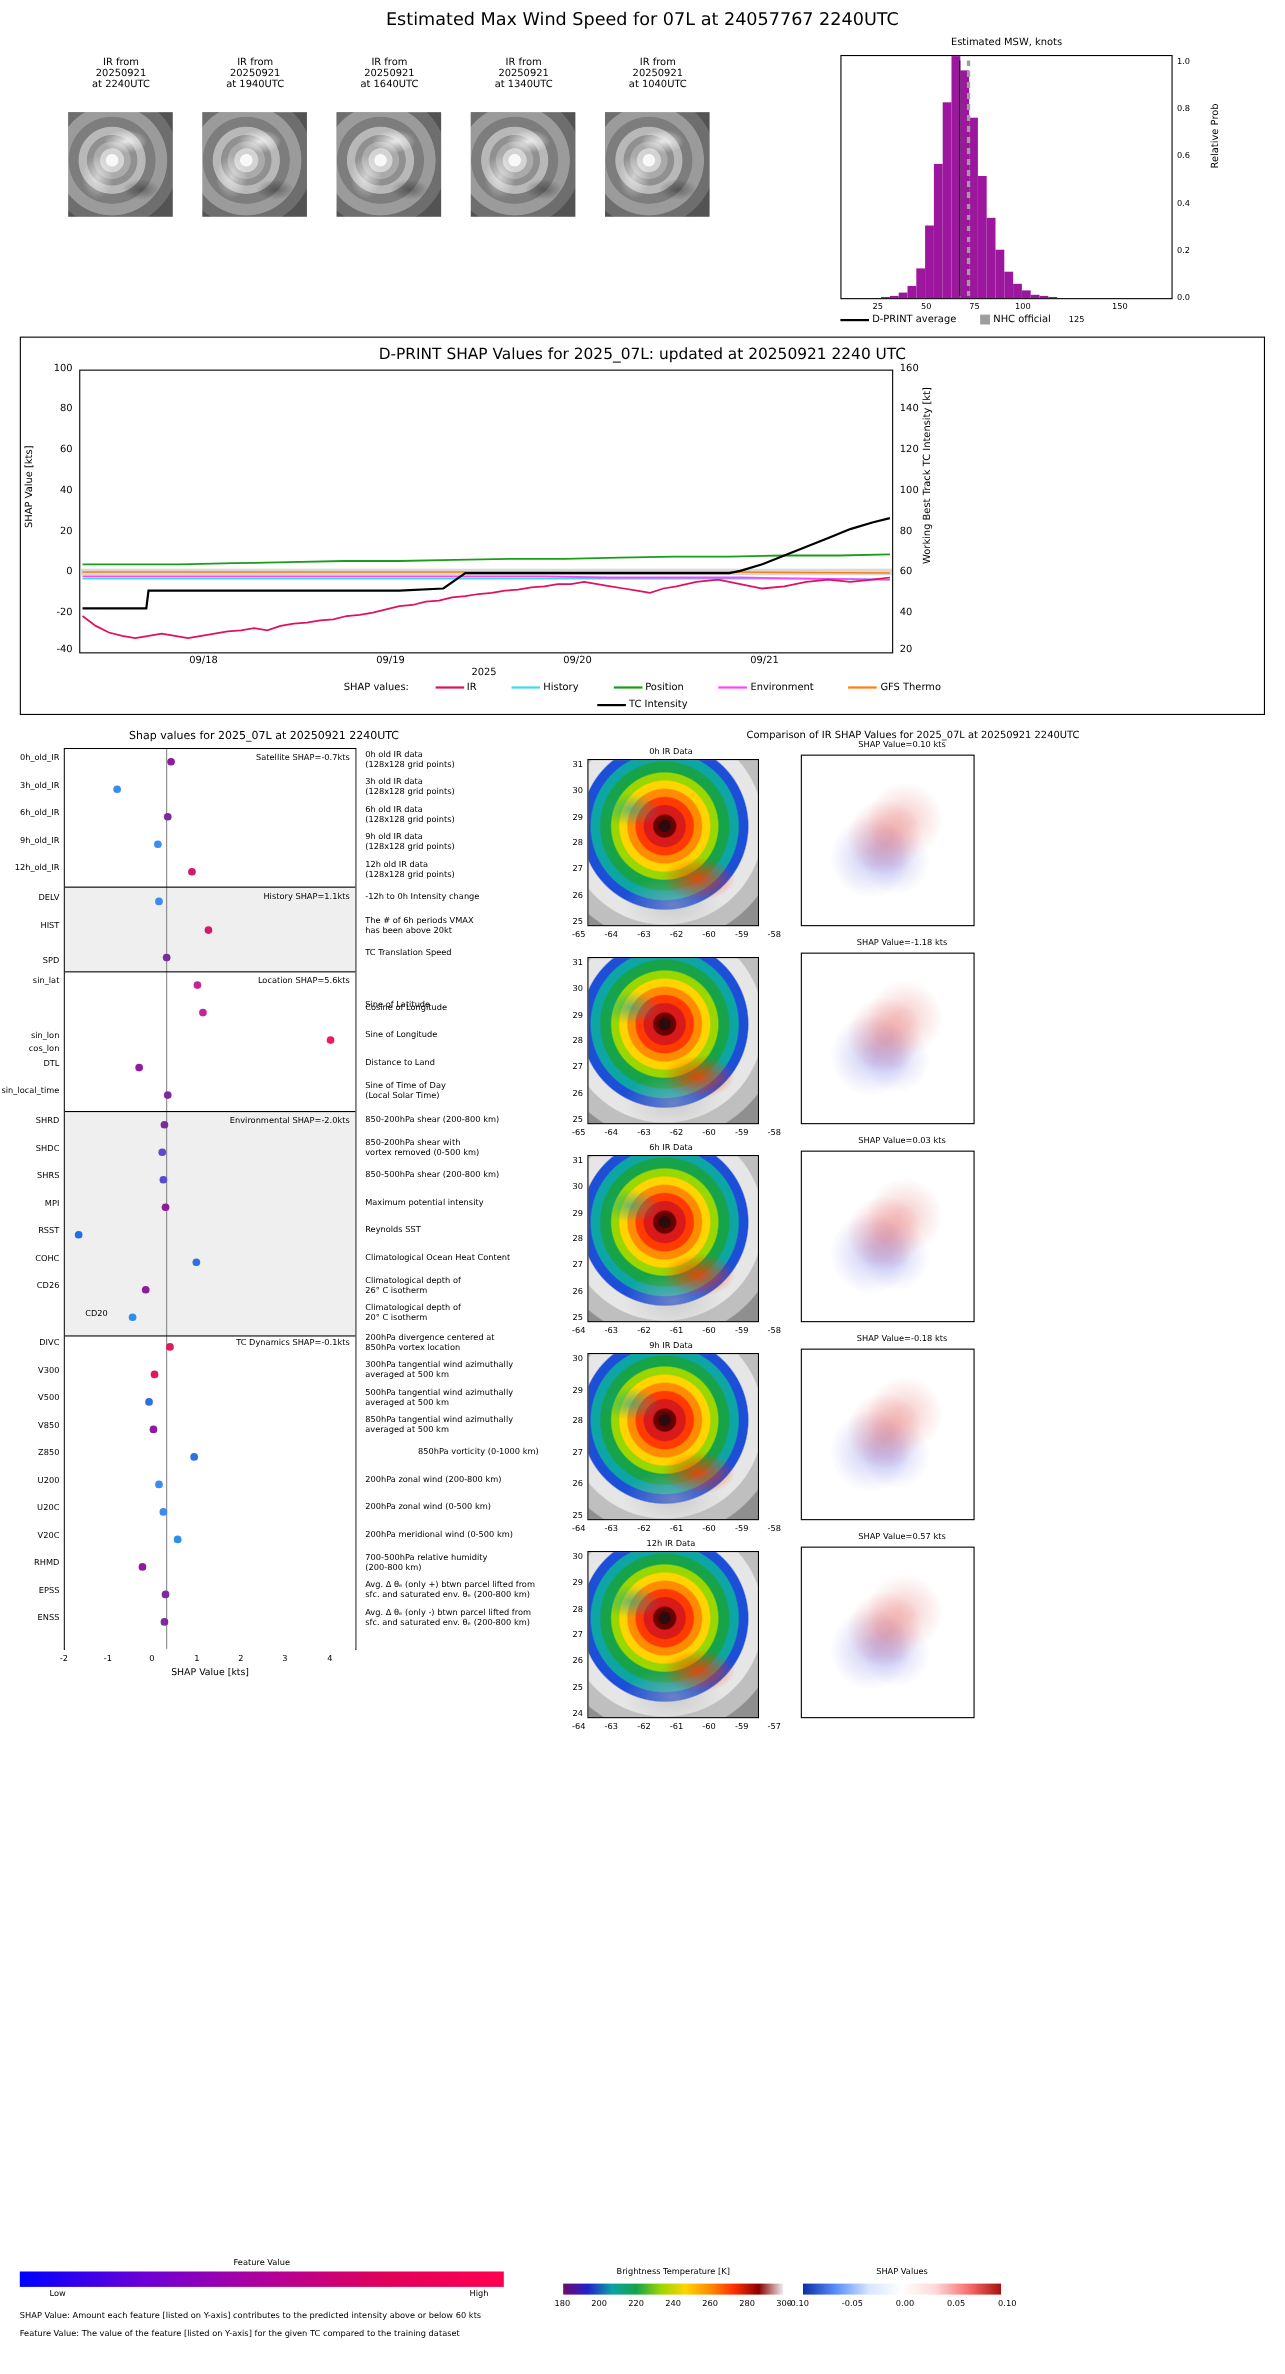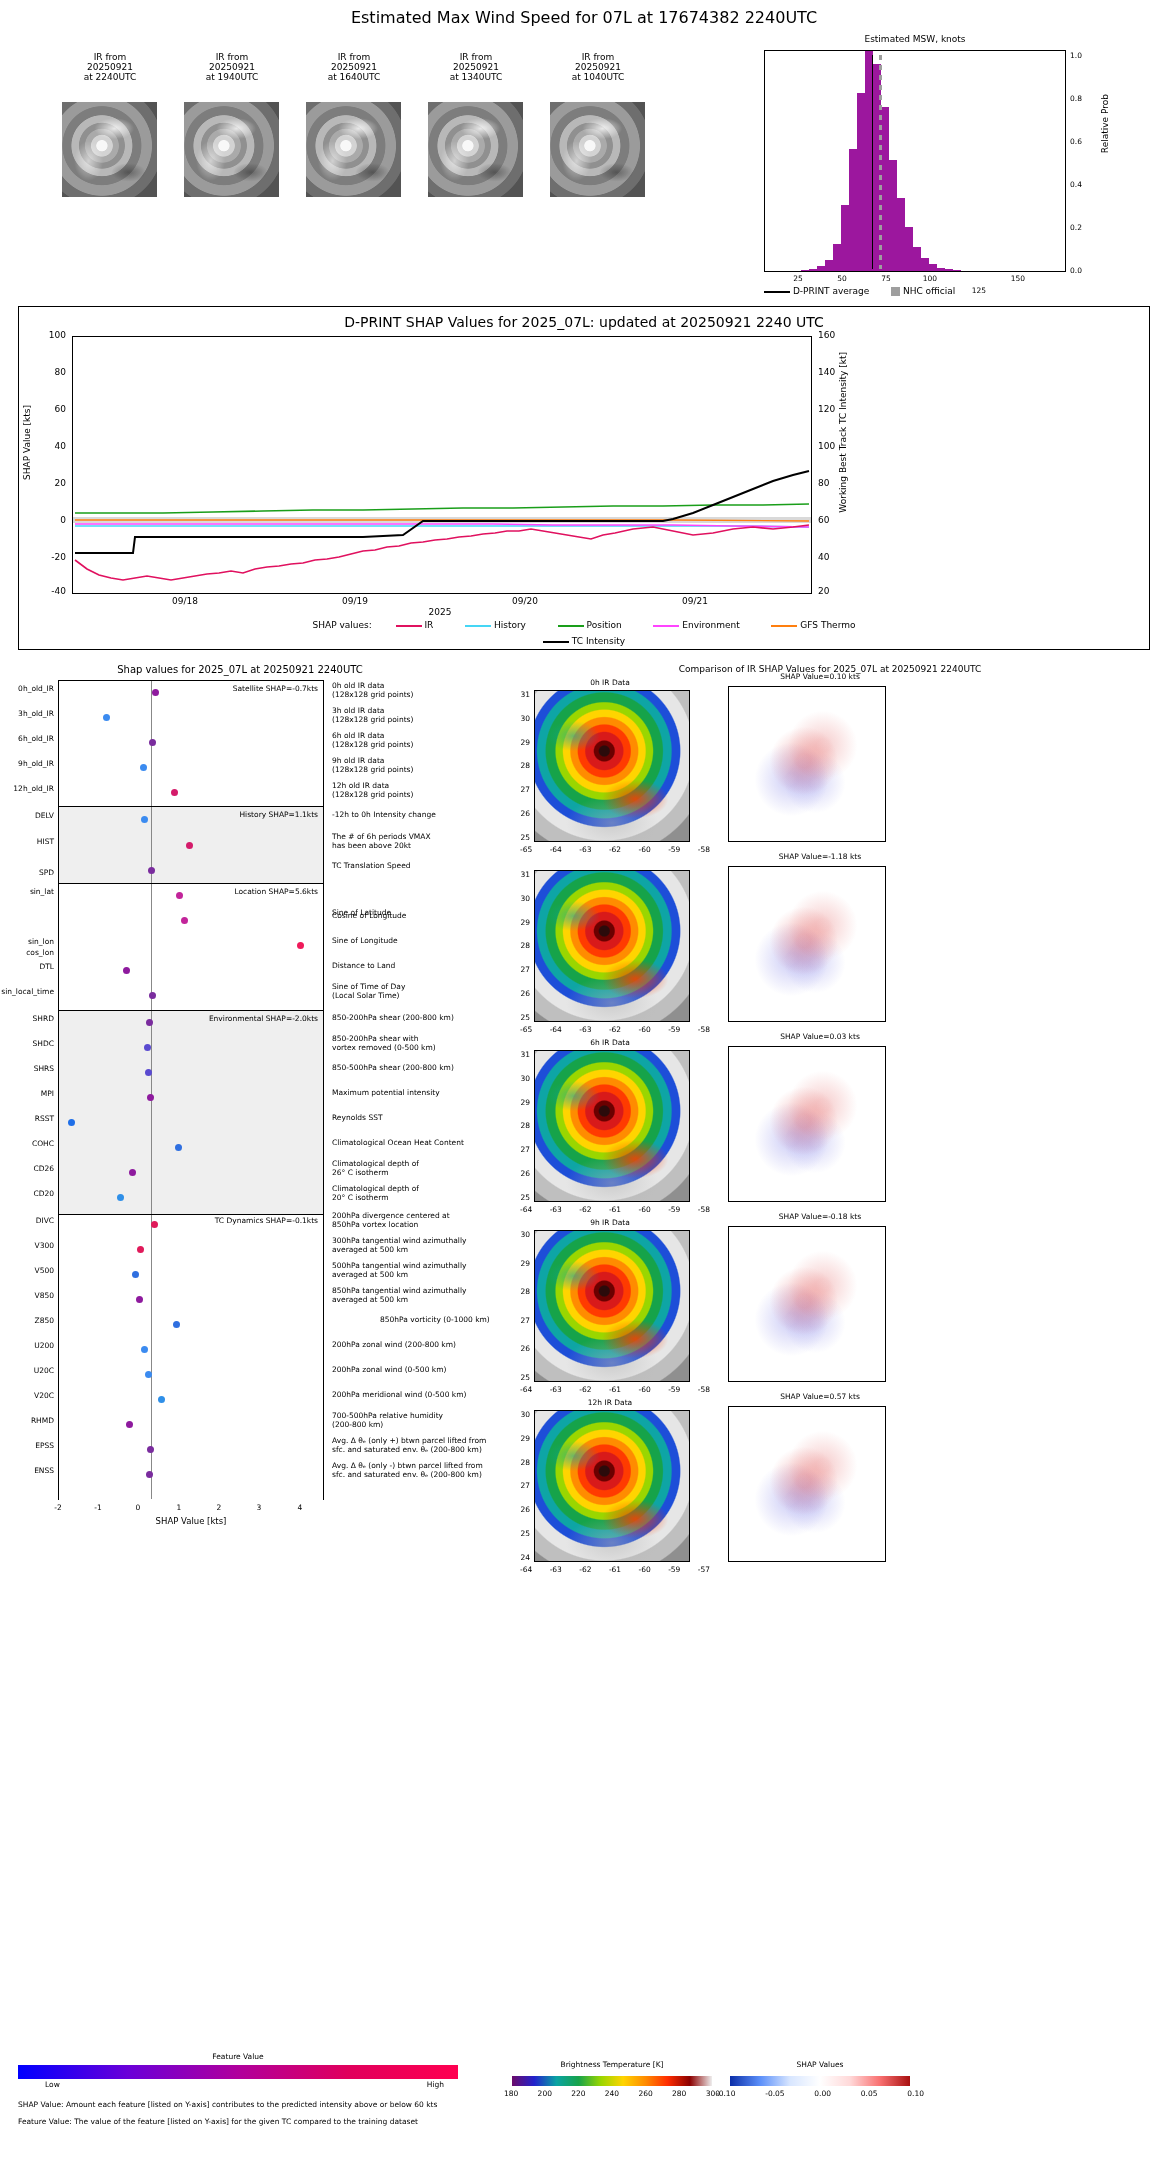--- a/index.html
+++ b/index.html
@@ -45,21 +45,21 @@
        radial-gradient(circle at 60% 38%, rgba(220,60,60,.22) 0 5%, rgba(255,255,255,0) 26%),
        radial-gradient(circle at 55% 62%, rgba(60,60,220,.18) 0 4%, rgba(255,255,255,0) 24%);
   }
   .cbar-fv{position:absolute;height:14px;background:linear-gradient(to right,#0000ff,#6a00d8,#b0009c,#e0005c,#ff0050);}
   .cbar-bt{position:absolute;height:10px;background:linear-gradient(to right,#6b0b6b,#2222cc,#0aa3a3,#17a34a,#9ad600,#ffd400,#ff8c00,#ff2d00,#8b0000,#eeeeee);}
   .cbar-sv{position:absolute;height:10px;background:linear-gradient(to right,#0b2ea8,#5b8ff9,#d8e6ff,#ffffff,#ffd9d9,#f97070,#a81010);}
 </style>
 </head>
 <body>
 
-<div class="abs ttl" style="left:0;top:8px;width:1168px;">Estimated Max Wind Speed for 07L at 17674382 2240UTC</div>
+<div class="abs ttl" style="left:0;top:8px;width:1168px;">Estimated Max Wind Speed for 07L at 24057767 2240UTC</div>
 
 <div class="abs" style="left:50px;top:52px;width:610px;height:170px;">
   <div class="abs" style="left:0px;top:0px;width:120px;">
     <div class="sm ctr">IR from</div>
     <div class="sm ctr">20250921</div>
     <div class="sm ctr">at 2240UTC</div>
     <div class="irthumb" style="left:12px;top:50px;"></div>
   </div>
   <div class="abs" style="left:122px;top:0px;width:120px;">
     <div class="sm ctr">IR from</div>
@@ -279,21 +279,21 @@
 <div class="abs xs right" style="left:0;top:937px;width:54px;">sin_lon</div>
 <div class="abs xs right" style="left:0;top:962px;width:54px;">DTL</div>
 <div class="abs xs right" style="left:0;top:987px;width:54px;">sin_local_time</div>
 <div class="abs xs right" style="left:0;top:1014px;width:54px;">SHRD</div>
 <div class="abs xs right" style="left:0;top:1039px;width:54px;">SHDC</div>
 <div class="abs xs right" style="left:0;top:1064px;width:54px;">SHRS</div>
 <div class="abs xs right" style="left:0;top:1089px;width:54px;">MPI</div>
 <div class="abs xs right" style="left:0;top:1114px;width:54px;">RSST</div>
 <div class="abs xs right" style="left:0;top:1139px;width:54px;">COHC</div>
 <div class="abs xs right" style="left:0;top:1164px;width:54px;">CD26</div>
-<div class="abs xs right" style="left:0;top:1189px;width:54px;">CD20</div>
+<div class="abs xs right" style="left:0;top:1189px;width:54px;padding-left:44px;">CD20</div>
 <div class="abs xs right" style="left:0;top:1216px;width:54px;">DIVC</div>
 <div class="abs xs right" style="left:0;top:1241px;width:54px;">V300</div>
 <div class="abs xs right" style="left:0;top:1266px;width:54px;">V500</div>
 <div class="abs xs right" style="left:0;top:1291px;width:54px;">V850</div>
 <div class="abs xs right" style="left:0;top:1316px;width:54px;">Z850</div>
 <div class="abs xs right" style="left:0;top:1341px;width:54px;">U200</div>
 <div class="abs xs right" style="left:0;top:1366px;width:54px;">U20C</div>
 <div class="abs xs right" style="left:0;top:1391px;width:54px;">V20C</div>
 <div class="abs xs right" style="left:0;top:1416px;width:54px;">RHMD</div>
 <div class="abs xs right" style="left:0;top:1441px;width:54px;">EPSS</div>

